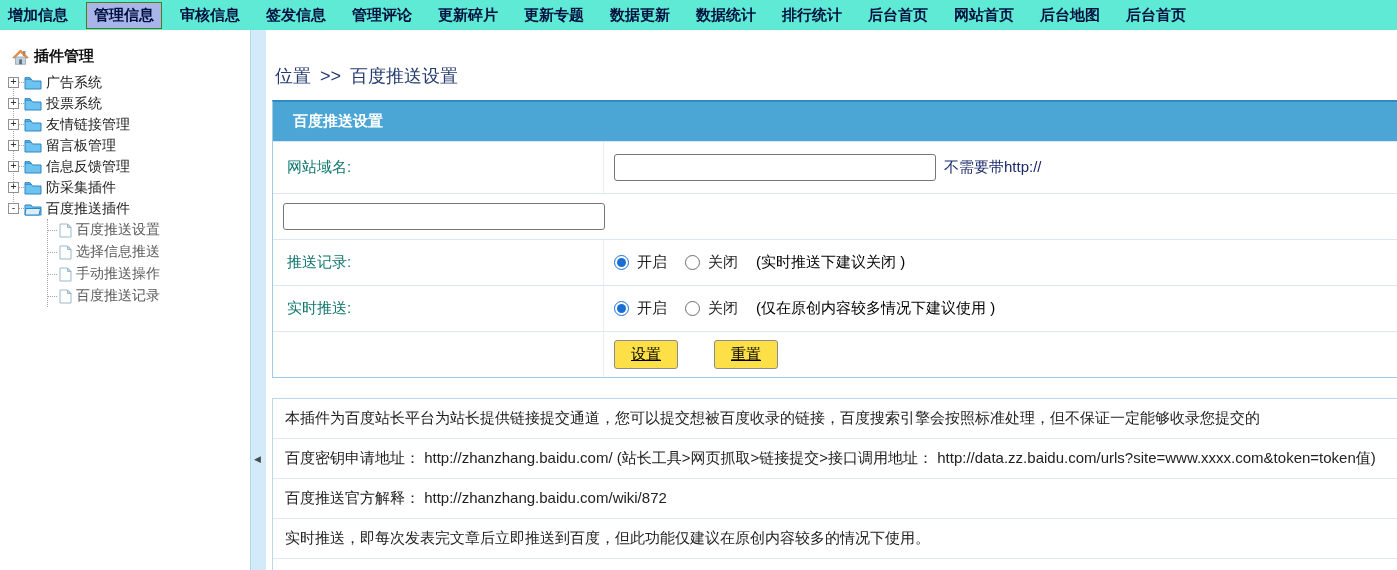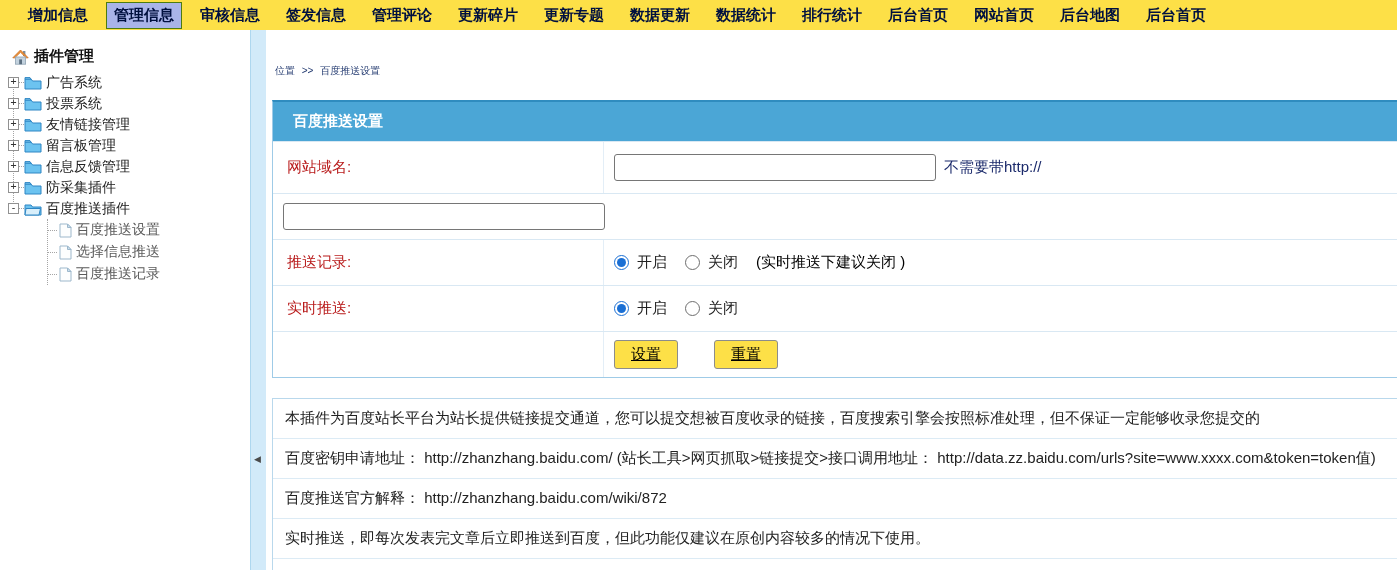--- a/index.html
+++ b/index.html
@@ -1,21 +1,21 @@
 <!DOCTYPE html>
 <html><head>
 <meta charset="utf-8">
 <style>
   * { margin:0; padding:0; box-sizing:border-box; }
   html,body { width:1397px; height:570px; overflow:hidden; background:#fff;
     font-family:"Liberation Sans","DejaVu Sans",sans-serif; }
 
   
   .topnav { position:absolute; top:0; left:0; width:1397px; height:30px;
-    background:#fde047; display:flex; align-items:center; padding-left:20px;
+    background:#5eead4; display:flex; align-items:center; 
     gap:10px; font-size:15px; font-weight:bold; color:#00103f; }
   .nav-item { padding:3px 7px; border:1px solid transparent; cursor:pointer; white-space:nowrap; }
   .nav-item.selected { background:#a9b4e8; border:1px solid #4d7c0f; }
 
   
   .sidebar { position:absolute; top:30px; left:0; width:250px; height:418px;
     font-size:14px; color:#222; }
   .sidebar-title { display:flex; align-items:center; gap:5px; margin:17px 0 6px 12px;
     font-size:15px; font-weight:bold; color:#111; }
   .tree { position:relative; }
@@ -33,31 +33,31 @@
   .tree-child .label { margin-left:4px; white-space:nowrap; }
   .icon-svg { flex:0 0 auto; display:block; }
 
   
   .splitter { position:absolute; top:30px; left:250px; width:16px; height:540px;
     background:#d2eaf9; border-left:1px solid #aed7ef; }
   .collapse-arrow { position:absolute; top:424px; left:3px; font-size:9px; color:#4a4a4a; cursor:pointer; }
 
   
   .content { position:absolute; top:30px; left:266px; width:1131px; height:540px; overflow:hidden; }
-  .breadcrumb { position:absolute; top:34px; left:9px; font-size:10px; color:#233a70; }
+  .breadcrumb { position:absolute; top:34px; left:9px; font-size:18px; color:#233a70; }
   .breadcrumb span { margin-right:4px; }
 
   .form-panel { position:absolute; top:70px; left:6px; width:1240px;
     border:1px solid #9fcbe7; border-top:2px solid #2f8cbf; background:#fff; }
   .panel-header { height:39px; background:#4ba6d6; color:#fff; font-weight:bold;
     font-size:15px; display:flex; align-items:center; padding-left:20px; }
   .form-row { display:flex; align-items:stretch; height:46px; border-top:1px solid #d9e8f3; font-size:15px; }
   .form-row.tall { height:52px; }
   .cell-label { width:331px; flex:0 0 auto; display:flex; align-items:center;
-    padding-left:14px; color:#b91c1c; border-right:1px solid #e3eef7; }
+    padding-left:14px; color:#0f766e; border-right:1px solid #e3eef7; }
   .cell-content { flex:1; display:flex; align-items:center; padding-left:10px; gap:8px; }
   .text-input { width:322px; height:27px; border:1px solid #767676; border-radius:3px;
     font-size:14px; padding:0 6px; background:#fff; }
   .note { color:#1b2a6b; }
   .radio { width:15px; height:15px; border-radius:50%; position:relative; flex:0 0 auto; }
   .radio.checked { border:1px solid #1a6fd4; }
   .radio.checked::after { content:""; position:absolute; inset:2px; border-radius:50%; background:#1a6fd4; }
   .radio.unchecked { border:1px solid #6e6e6e; background:#fff; }
   .radio-label { margin:0 10px 0 0; color:#222; }
   .btn { background:#fde047; border:1px solid #8c8c8c; border-radius:3px;
@@ -182,20 +182,27 @@
             <path d="M1 1 h7.5 l3.5 3.5 V14 H1 Z" fill="#fdfefe" stroke="#9db8cc"></path>
             <path d="M8.5 1 l3.5 3.5 H8.5 Z" fill="#cfe3f2" stroke="#9db8cc"></path>
           </svg>
         <span class="label">选择信息推送</span>
       </div>
       <div class="tree-child">
         <svg class="icon-svg" width="13" height="15" viewBox="0 0 13 15">
             <path d="M1 1 h7.5 l3.5 3.5 V14 H1 Z" fill="#fdfefe" stroke="#9db8cc"></path>
             <path d="M8.5 1 l3.5 3.5 H8.5 Z" fill="#cfe3f2" stroke="#9db8cc"></path>
           </svg>
+        <span class="label">手动推送操作</span>
+      </div>
+      <div class="tree-child">
+        <svg class="icon-svg" width="13" height="15" viewBox="0 0 13 15">
+            <path d="M1 1 h7.5 l3.5 3.5 V14 H1 Z" fill="#fdfefe" stroke="#9db8cc"></path>
+            <path d="M8.5 1 l3.5 3.5 H8.5 Z" fill="#cfe3f2" stroke="#9db8cc"></path>
+          </svg>
         <span class="label">百度推送记录</span>
       </div>
     </div>
   </div>
 </div>
 
 <div class="splitter">
   <span class="collapse-arrow">◀</span>
 </div>
 
@@ -237,20 +244,21 @@
       </div>
     </div>
 
     <div class="form-row">
       <div class="cell-label">实时推送:</div>
       <div class="cell-content">
         <span class="radio checked"></span>
         <span class="radio-label">开启</span>
         <span class="radio unchecked"></span>
         <span class="radio-label">关闭</span>
+        <span>(仅在原创内容较多情况下建议使用 )</span>
       </div>
     </div>
 
     <div class="form-row">
       <div class="cell-label"></div>
       <div class="cell-content">
         <button class="btn">设置</button>
         <button class="btn">重置</button>
       </div>
     </div>

